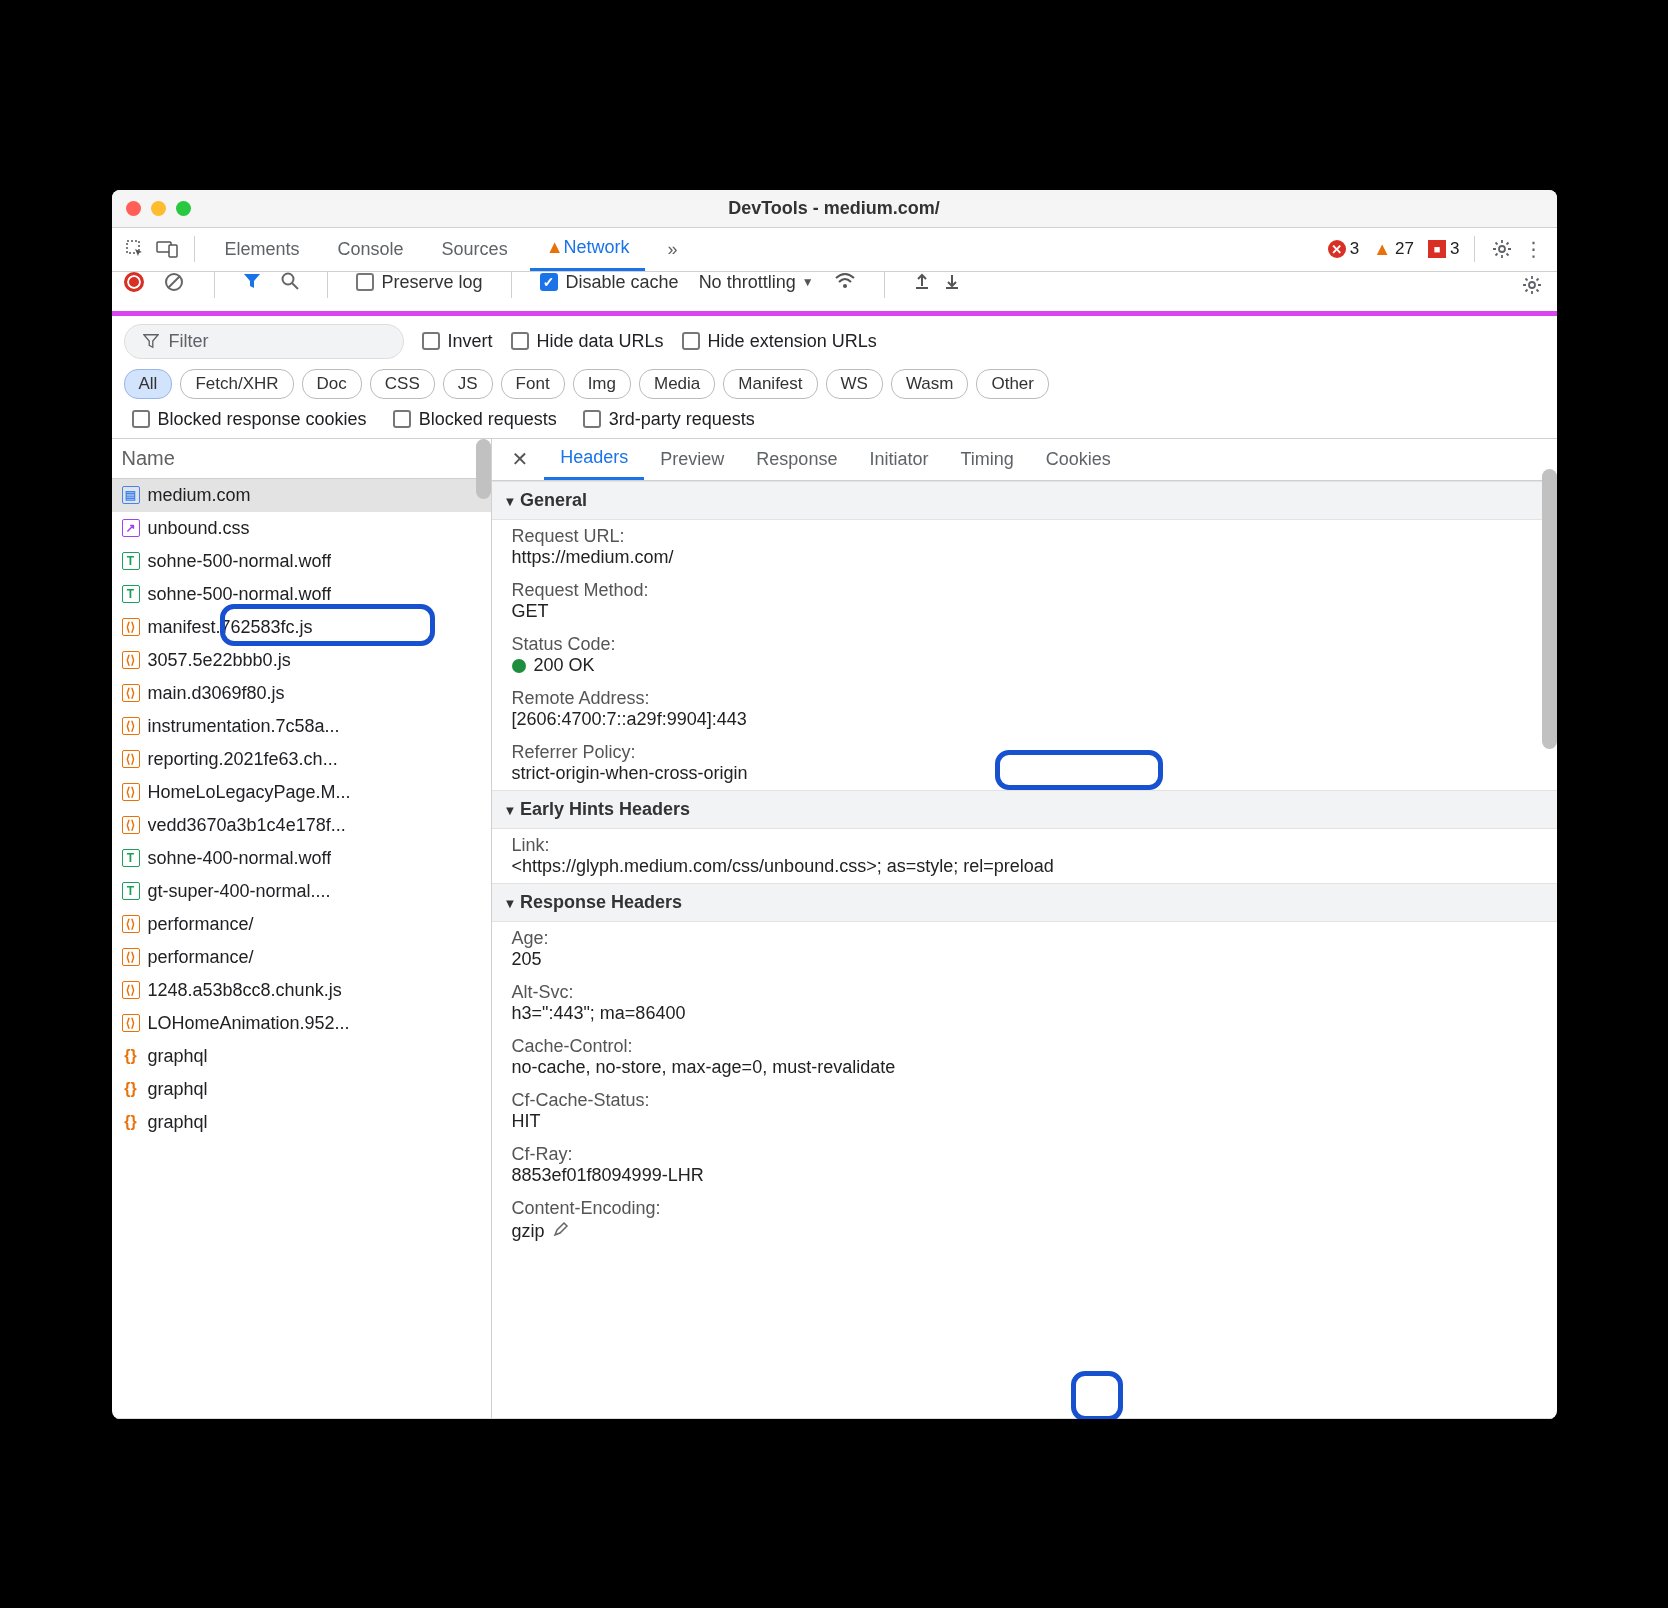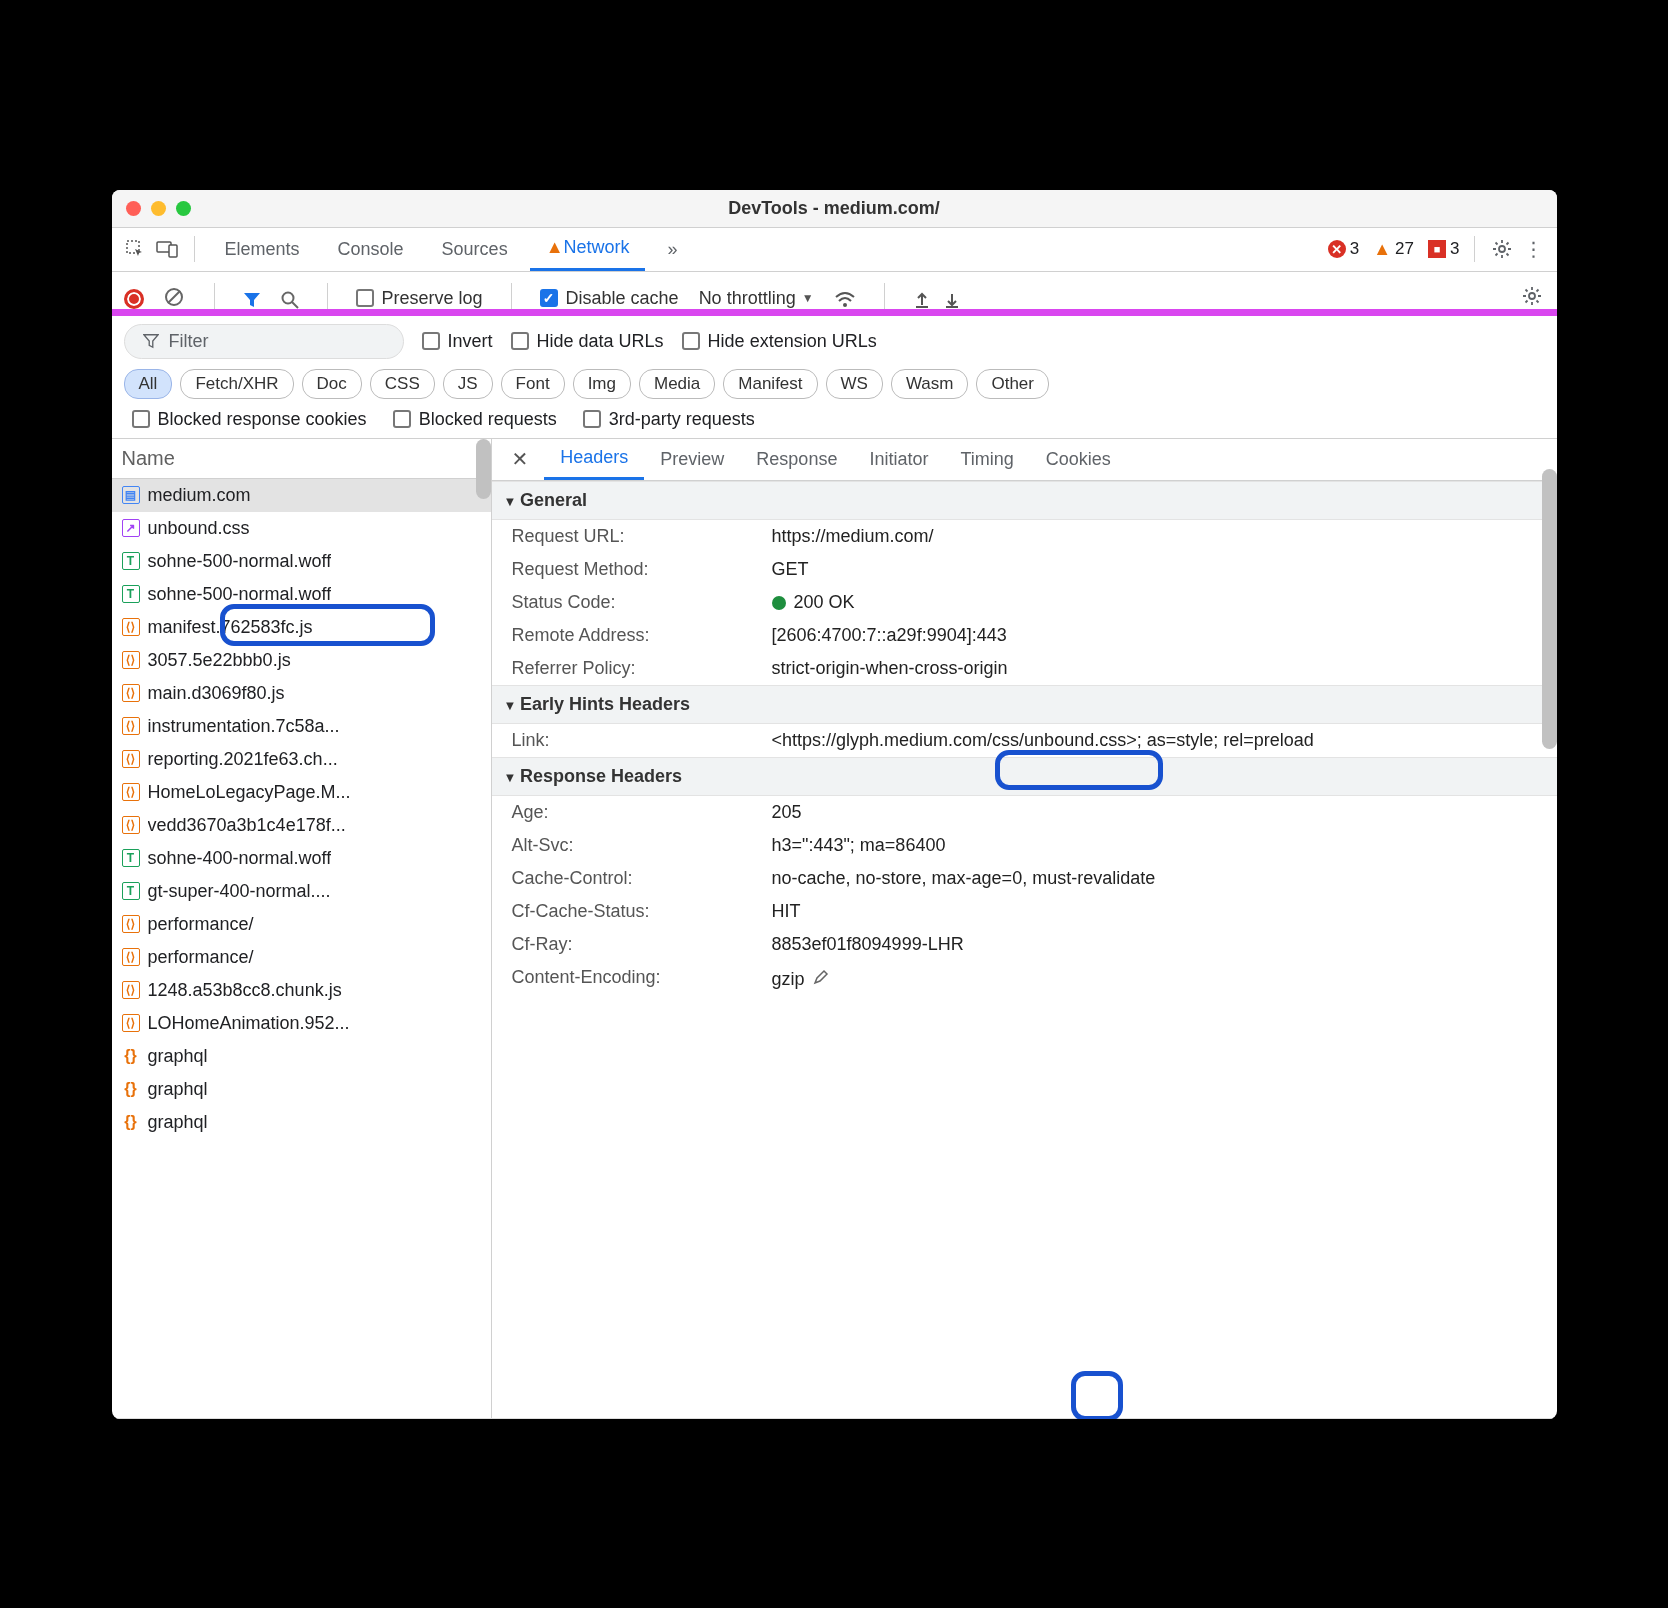--- a/index.html
+++ b/index.html
@@ -53,21 +53,21 @@
   .spacer { flex:1; }
   .status-counts { display:flex; gap:14px; align-items:center; font-size:17px;}
   .status-counts div {display:flex; align-items:center; gap:4px;}
   .err-icon{width:18px;height:18px;border-radius:50%;background:#d93025;color:#fff;display:flex;align-items:center;justify-content:center;font-size:13px;font-weight:bold;}
   .warn-icon{color:#e8710a;font-size:18px;}
   .issue-icon{width:18px;height:18px;background:#d93025;color:#fff;display:flex;align-items:center;justify-content:center;font-size:11px;font-weight:bold;}
   .gear, .kebab{width:26px;height:26px;display:flex;align-items:center;justify-content:center;color:#5f6368;font-size:20px;}
   .divider-v{width:1px;height:26px;background:#d0d0d0;margin:0 8px;}
   
   .toolbar1 {
-    display:flex;align-items:flex-end;height:44px;border-bottom:7px solid #d946ef;padding:0 12px;gap:20px;font-size:18px;color:#333;
+    display:flex;align-items:flex-start;height:44px;border-bottom:5px solid #d946ef;padding:0 12px;gap:20px;font-size:18px;color:#333;
   }
   .record{width:20px;height:20px;border-radius:50%;background:#d93025;border:3px solid #d93025;box-shadow:inset 0 0 0 2px #fff;}
   .ban{width:22px;height:22px;color:#666;}
   .funnel{color:#1a73e8;font-size:20px;}
   .srch{color:#666;font-size:20px;}
   .chk-row{display:flex;align-items:center;gap:8px;}
   .checkbox{width:18px;height:18px;border:2px solid #777;border-radius:3px;display:flex;align-items:center;justify-content:center;}
   .checkbox.checked{background:#1a73e8;border-color:#1a73e8;color:#fff;font-size:14px;font-weight:bold;}
   .select-label{display:flex;align-items:center;gap:6px;}
   .down-tri{font-size:12px;color:#555;}
@@ -101,21 +101,21 @@
   .summary-bar span+span{border-left:1px solid #ccc;padding-left:14px;}
   
   .right-pane{flex:1;display:flex;flex-direction:column;overflow:hidden;position:relative;}
   .right-pane .scrollbar-stub{position:absolute;right:0;top:30px;width:15px;height:280px;background:#c1c1c1;border-radius:8px;}
   .detail-tabs{display:flex;align-items:center;border-bottom:1px solid #d0d0d0;height:42px;padding:0 8px;font-size:18px;gap:4px;}
   .detail-tabs .close{font-size:20px;color:#555;padding:0 12px;cursor:pointer;}
   .detail-tabs .dtab{padding:0 16px;height:100%;display:flex;align-items:center;color:#5f6368;cursor:pointer;}
   .detail-tabs .dtab.active{color:#1a73e8;border-bottom:3px solid #1a73e8;}
   .section-hdr{background:#f1f3f4;border-top:1px solid #e3e3e3;border-bottom:1px solid #e3e3e3;padding:8px 12px;font-size:18px;font-weight:600;color:#333;}
   .section-hdr::before{content:"▼ ";font-size:13px;}
-  .kv{display:flex;padding:6px 20px;font-size:18px;}
+  .kv{display:flex;padding:6px 20px;font-size:18px;flex-direction:column;}
   .kv .k{width:260px;color:#555;}
   .kv .v{flex:1;color:#222;word-break:break-word;}
   .status-dot{display:inline-block;width:14px;height:14px;border-radius:50%;background:#1e8e3e;margin-right:8px;vertical-align:middle;}
   
   .hl{position:absolute;border:5px solid #1851cf;border-radius:14px;pointer-events:none;}
   .edit-icon{display:inline-flex;width:20px;height:20px;align-items:center;justify-content:center;color:#666;margin-left:6px;}
   svg{display:block;}
 </style>
 </head>
 <body>

